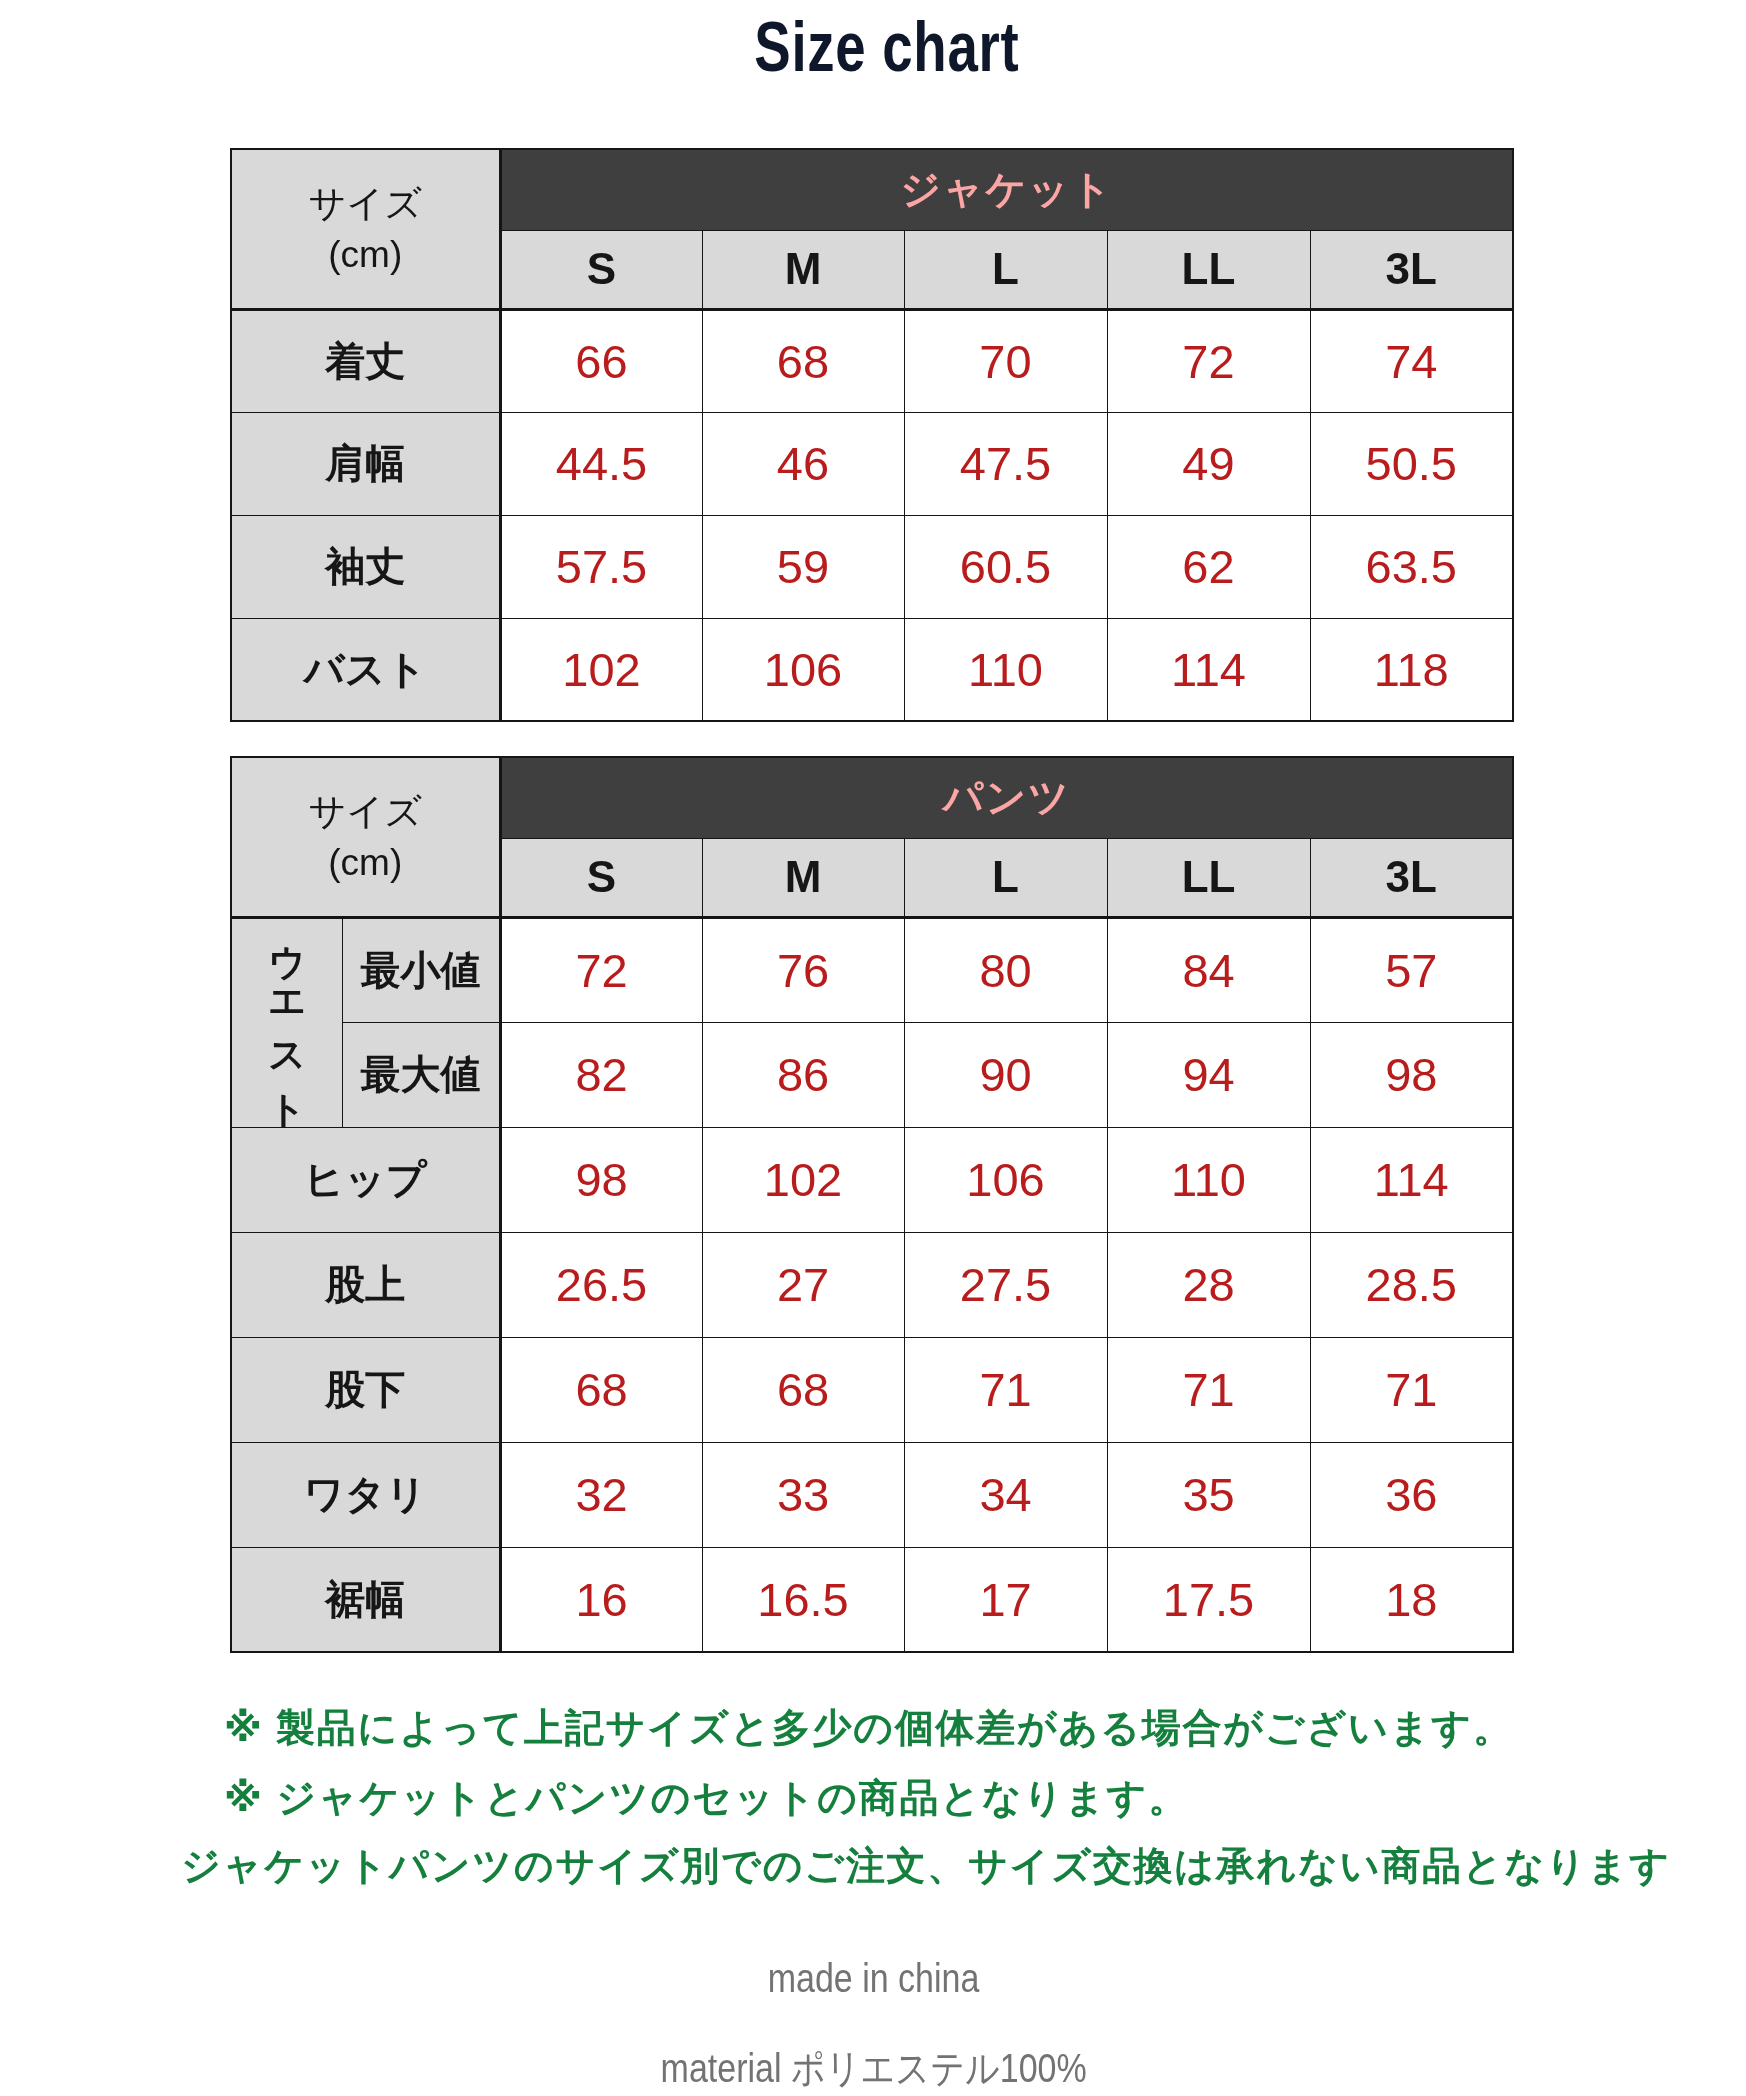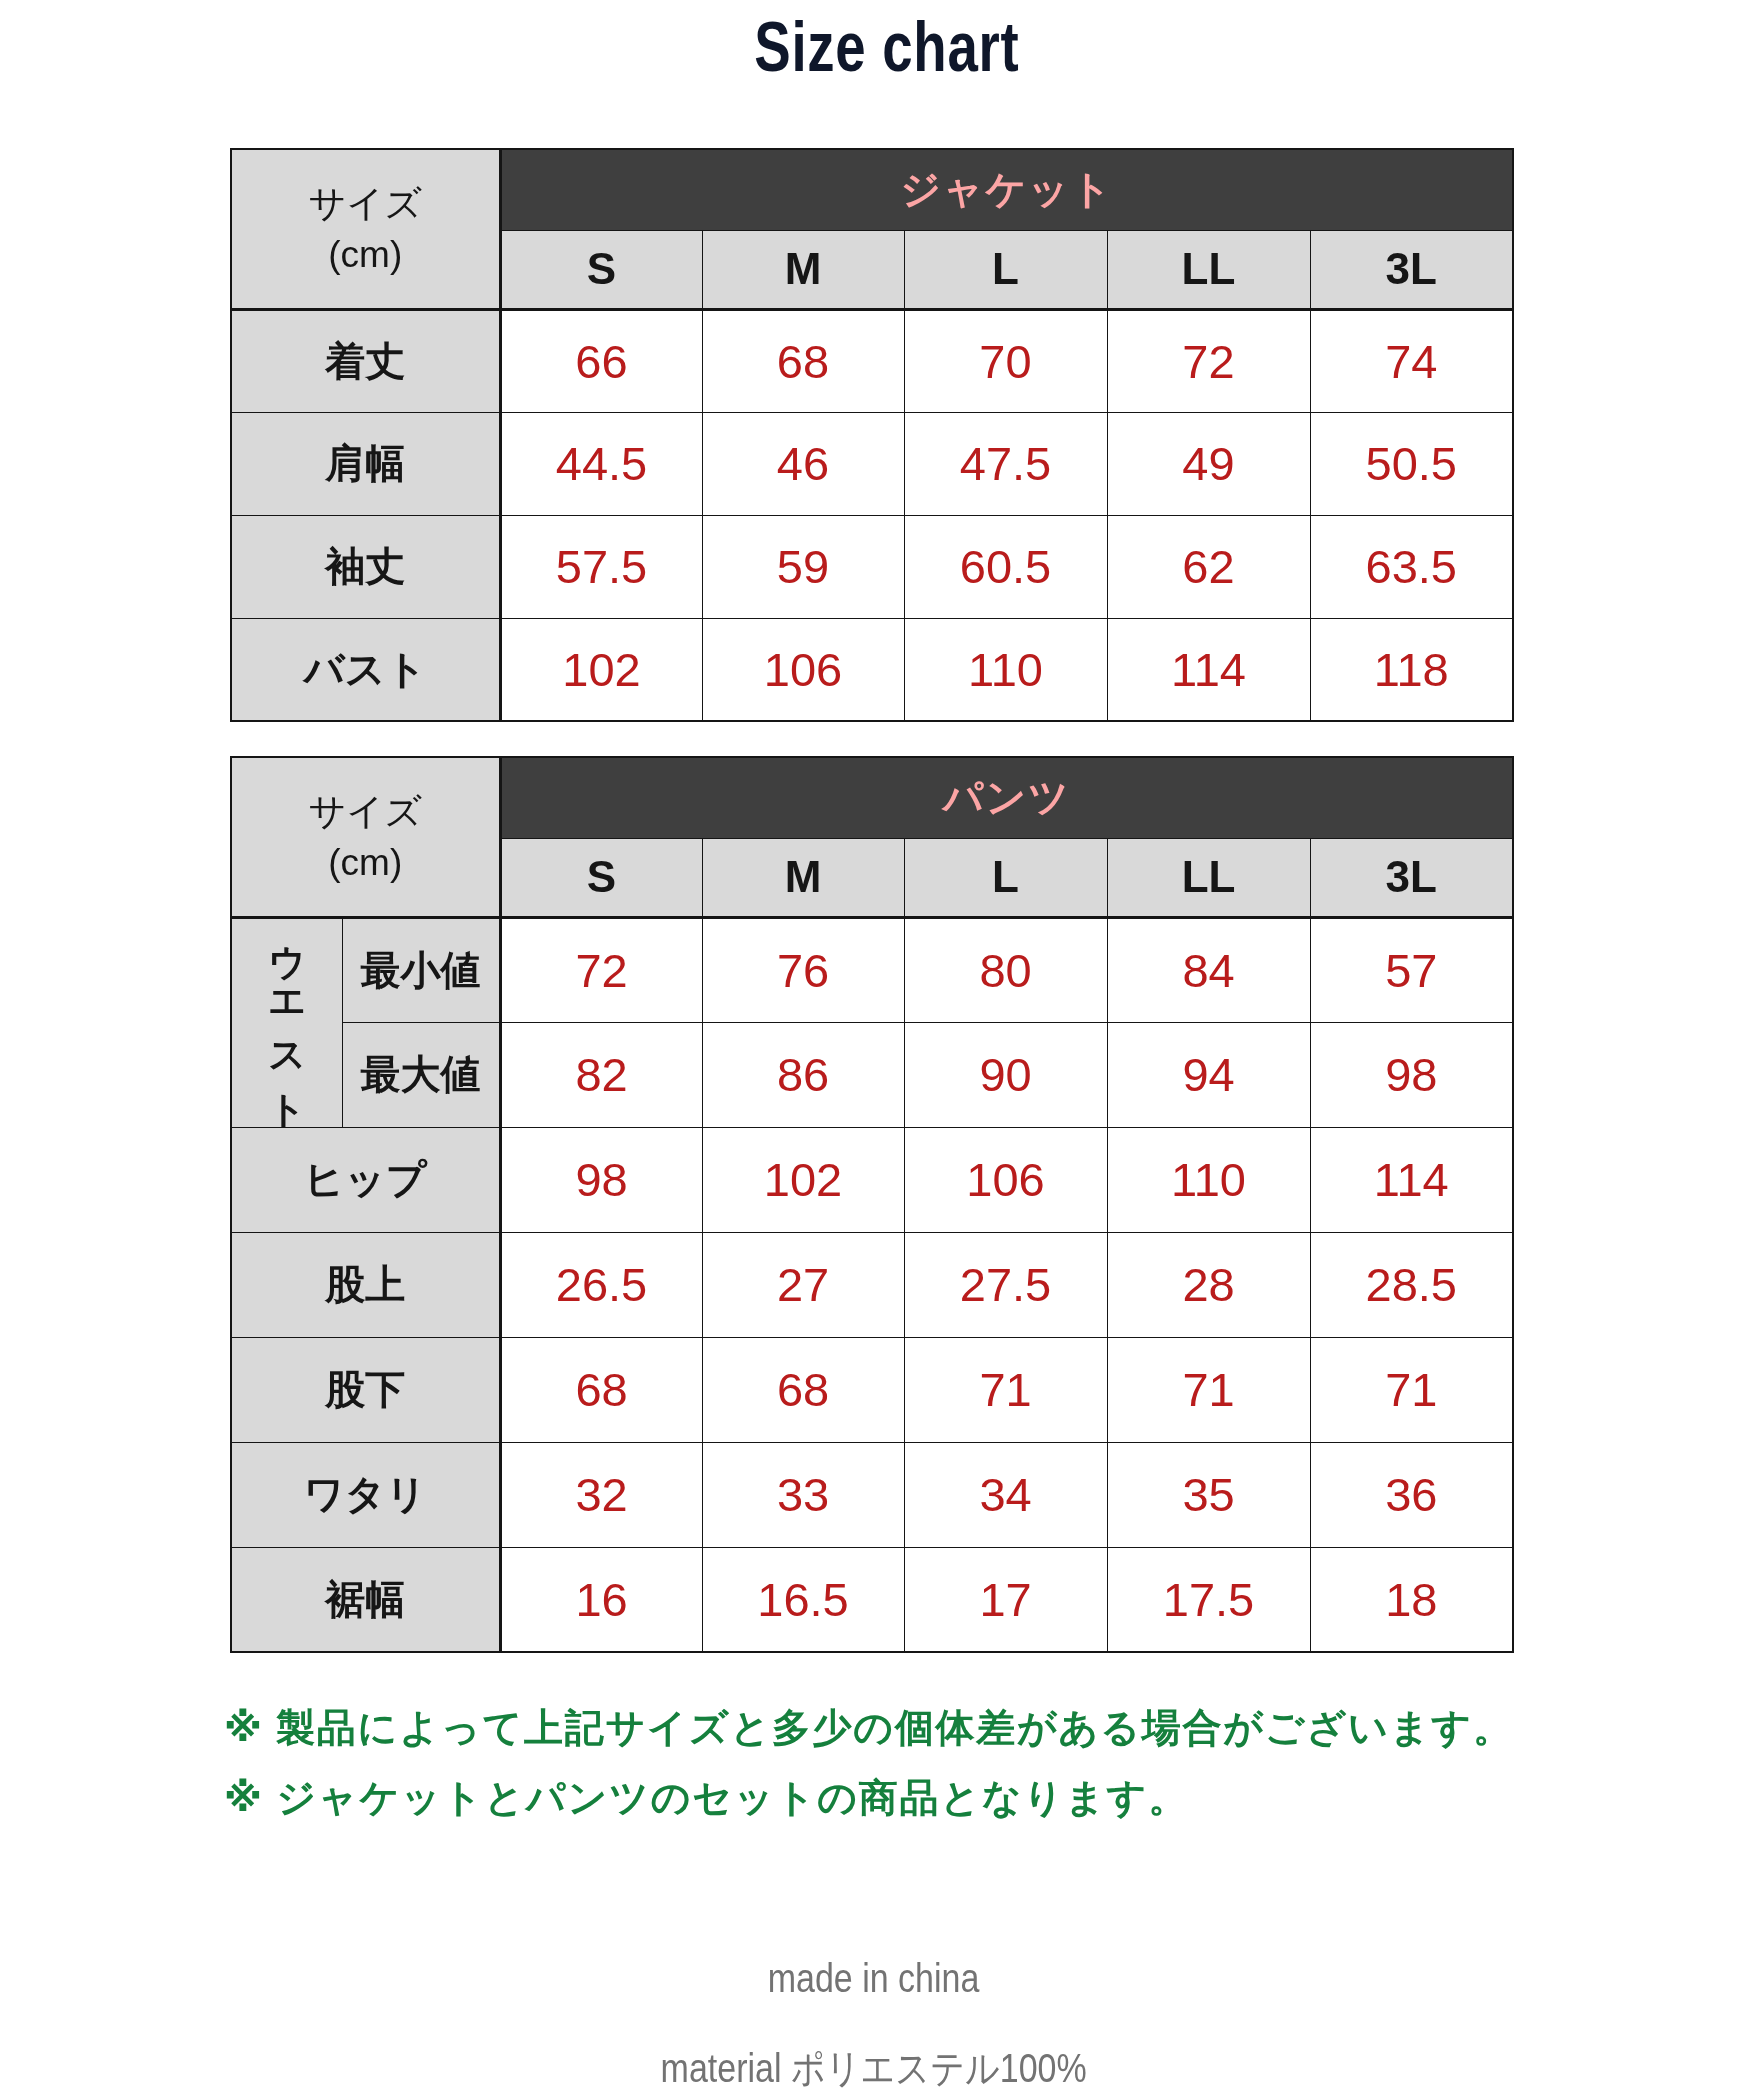--- a/index.html
+++ b/index.html
@@ -273,18 +273,19 @@
       <td class="val">16.5</td>
       <td class="val">17</td>
       <td class="val">17.5</td>
       <td class="val">18</td>
     </tr>
   </tbody>
     </table>
 
   <div class="note note-1">※ 製品によって上記サイズと多少の個体差がある場合がございます。</div>
   <div class="note note-2">※ ジャケットとパンツのセットの商品となります。</div>
+  <div class="note note-3">ジャケットパンツのサイズ別でのご注文、サイズ交換は承れない商品となります</div>
 
   <div class="footer-line footer-origin"><span class="condensed-85">made in china</span></div>
   <div class="footer-line footer-material"><span class="condensed-85">material ポリエステル100%</span></div>
 
 </div>
 
 
 </body></html>

